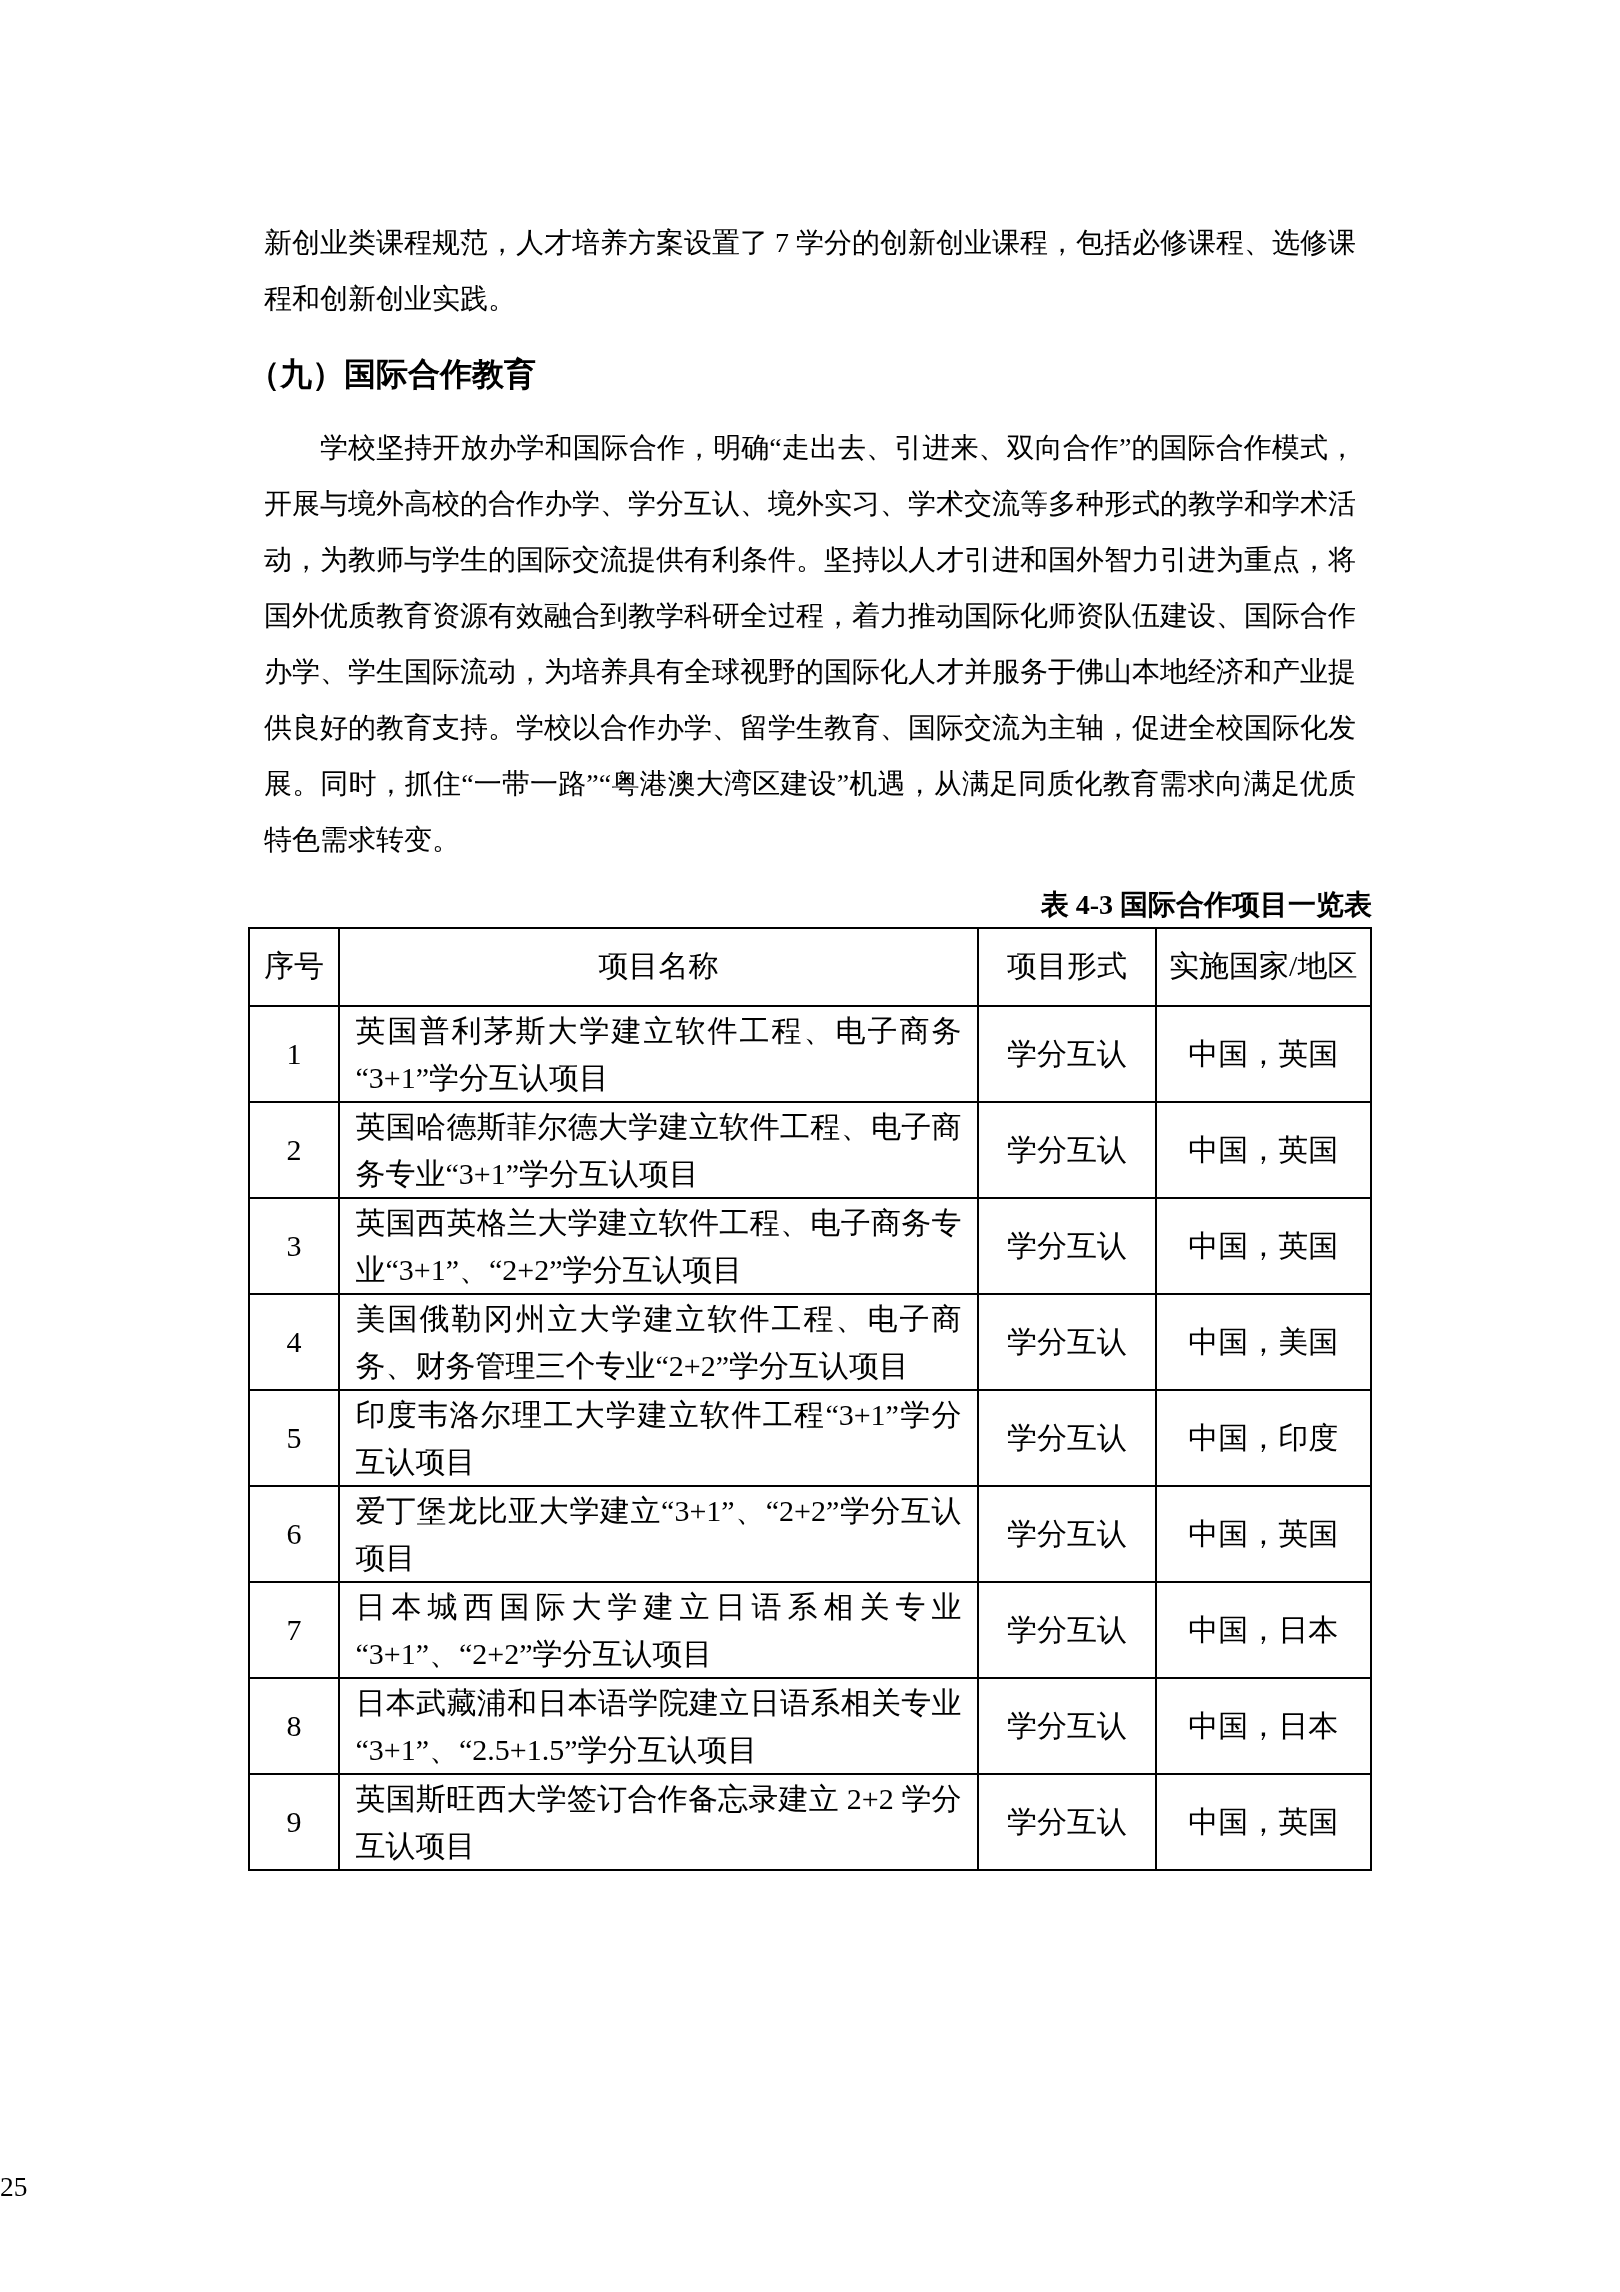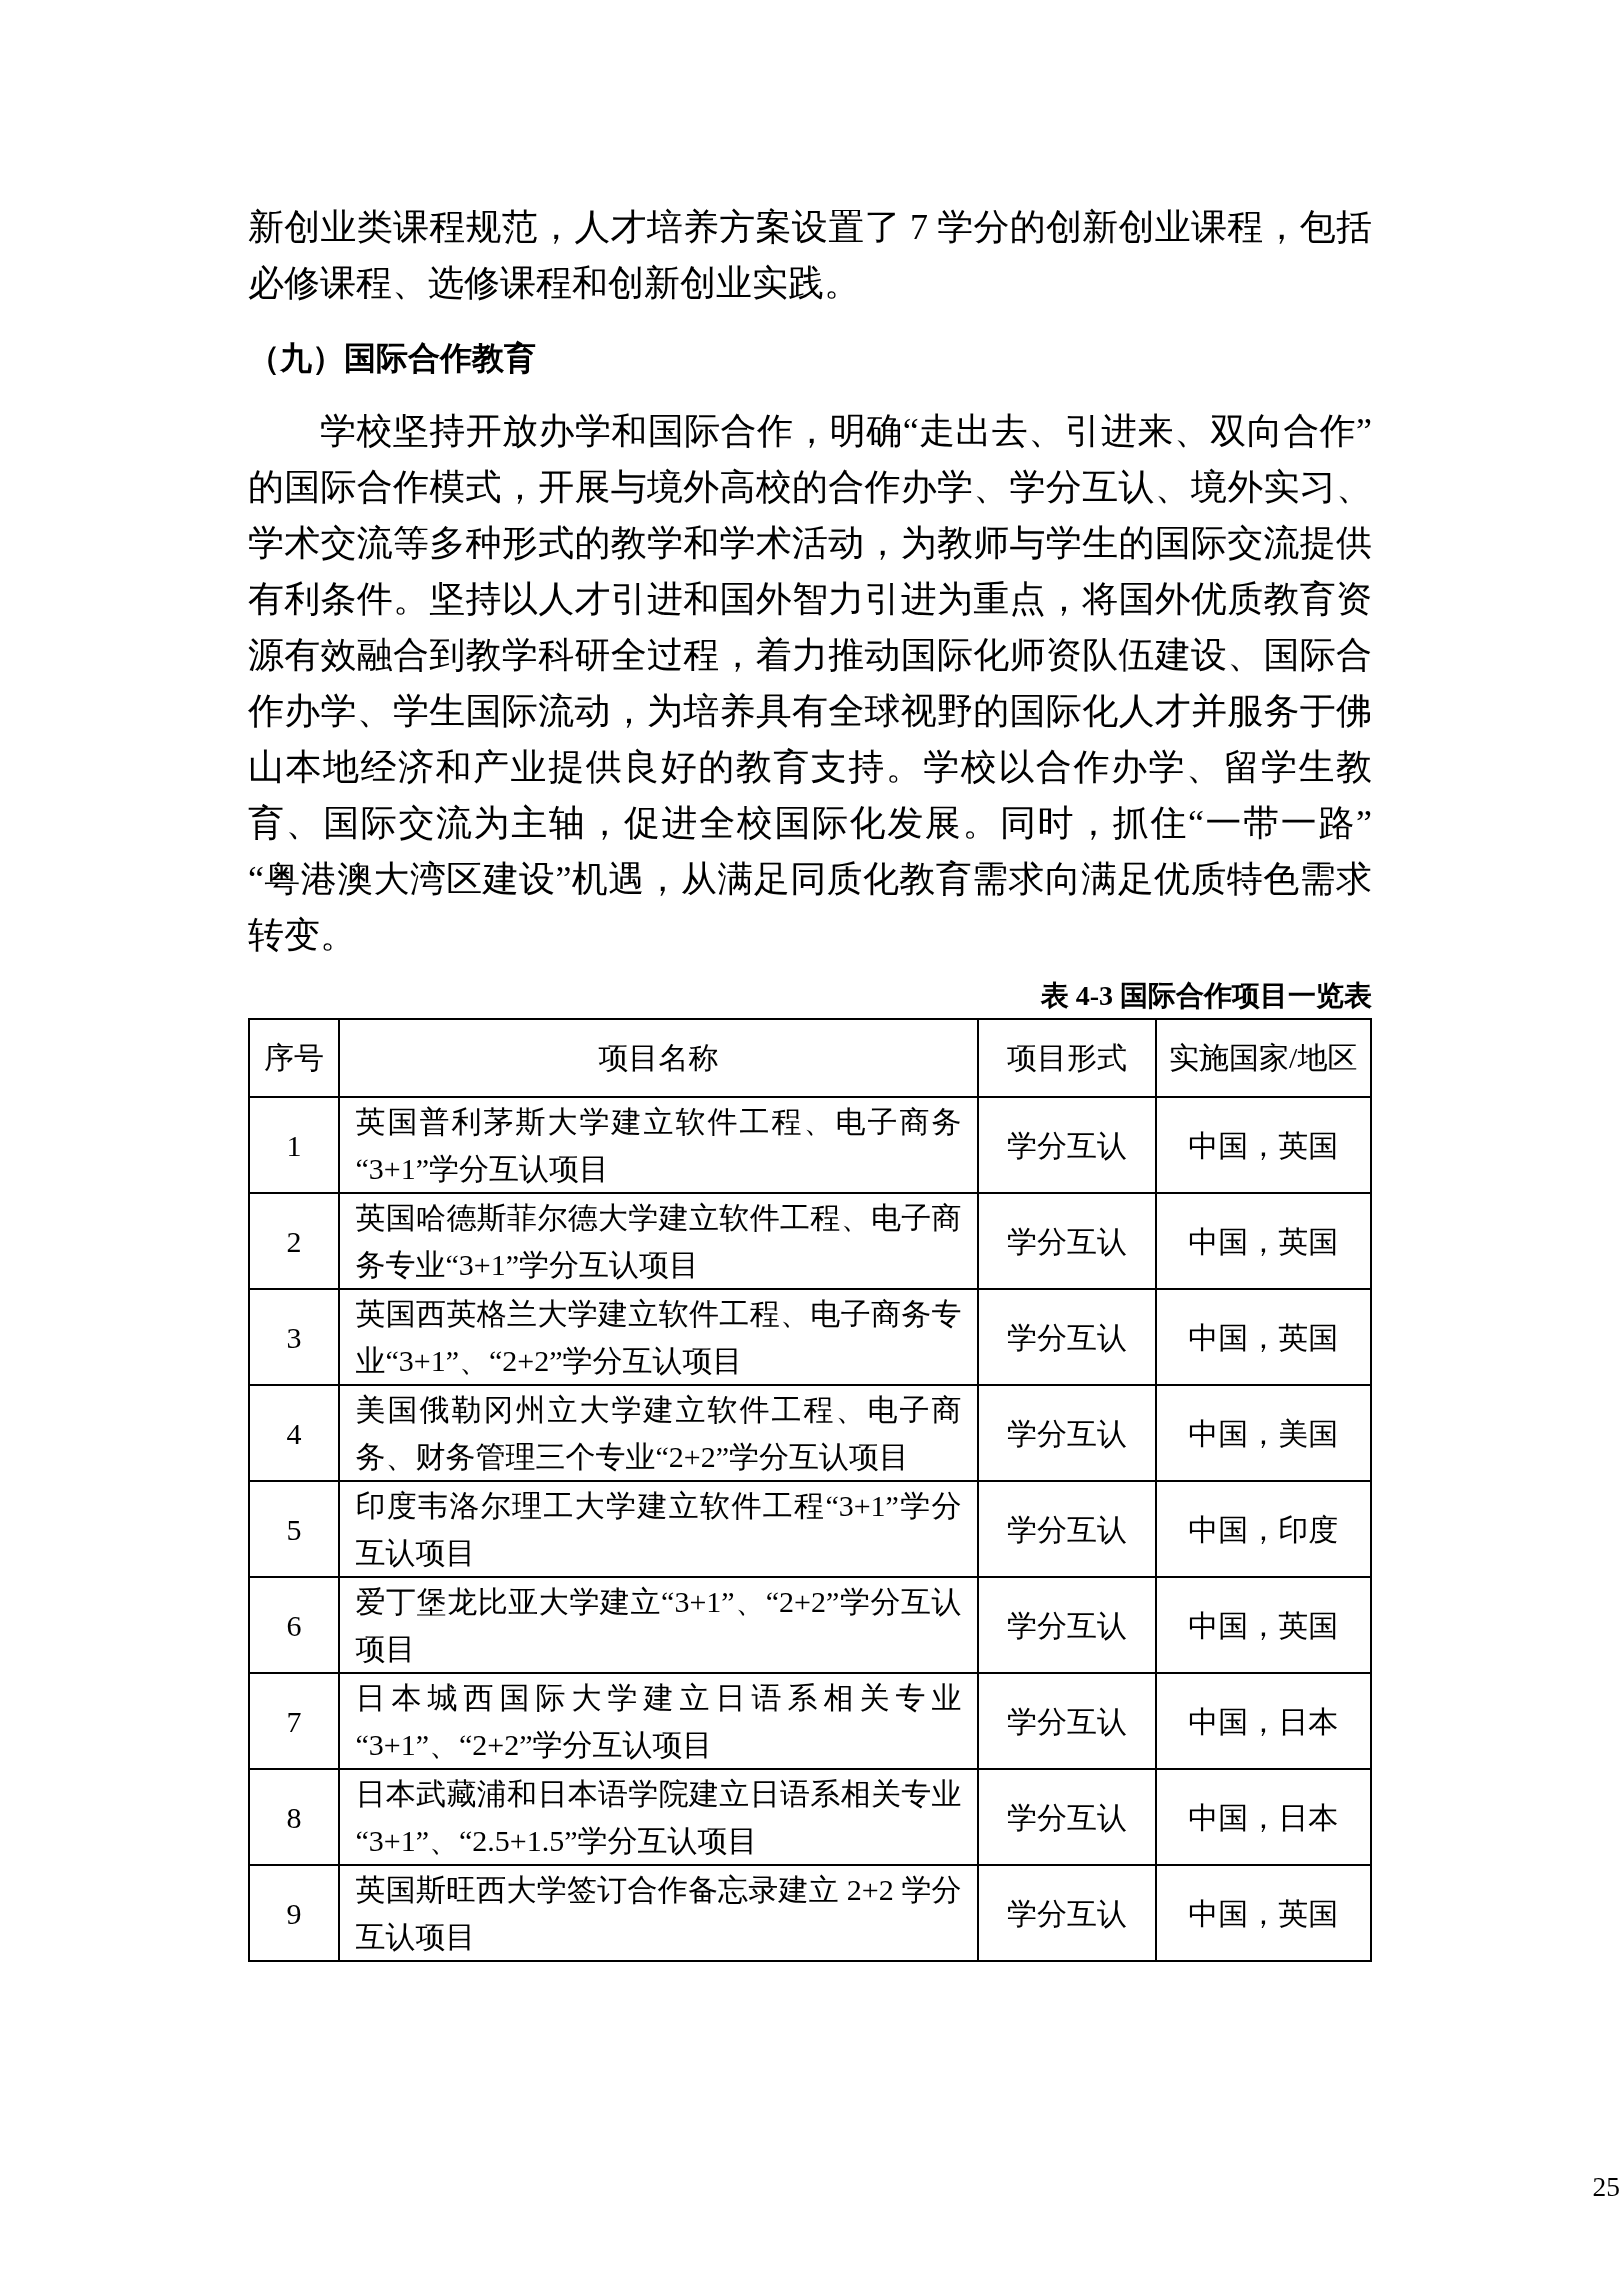--- a/index.html
+++ b/index.html
@@ -13,24 +13,24 @@
     height: 2293px;
     margin: 0 auto;
     background: #ffffff;
     box-sizing: border-box;
     padding: 199px 248px 0 248px;
     font-family: "Liberation Serif", "DejaVu Serif", serif;
     color: #000000;
     overflow: hidden;
   }
   .body-text {
-    font-size: 36px;
+    font-size: 28px;
     line-height: 56px;
     text-align: justify;
-    margin: 0;
+    margin: 16px;
   }
   .indent { text-indent: 2em; }
   .section-heading {
     font-size: 32px;
     font-weight: bold;
     line-height: 63px;
     margin: 15.7px 0 0 0;
     text-align: left;
   }
   .para-1 { margin-top: 13.7px; }
@@ -70,21 +70,21 @@
   .col-name   { width: 57%; }
   .col-form   { width: 15.8%; }
   .col-region { width: 19.2%; }
   td.cell-no, td.cell-form, td.cell-region { text-align: center; }
   td.cell-name { text-align: justify; margin-left: 48px; }
   .page-number {
     position: absolute;
     left: 0;
     right: 0;
     bottom: 91px;
-    text-align: right;
+    text-align: left;
     font-size: 27.4px;
     line-height: 29px;
   }
 </style>
 </head>
 <body>
 
 <div class="page">
 
   <p class="body-text">新创业类课程规范，人才培养方案设置了 7 学分的创新创业课程，包括必修课程、选修课程和创新创业实践。</p>

